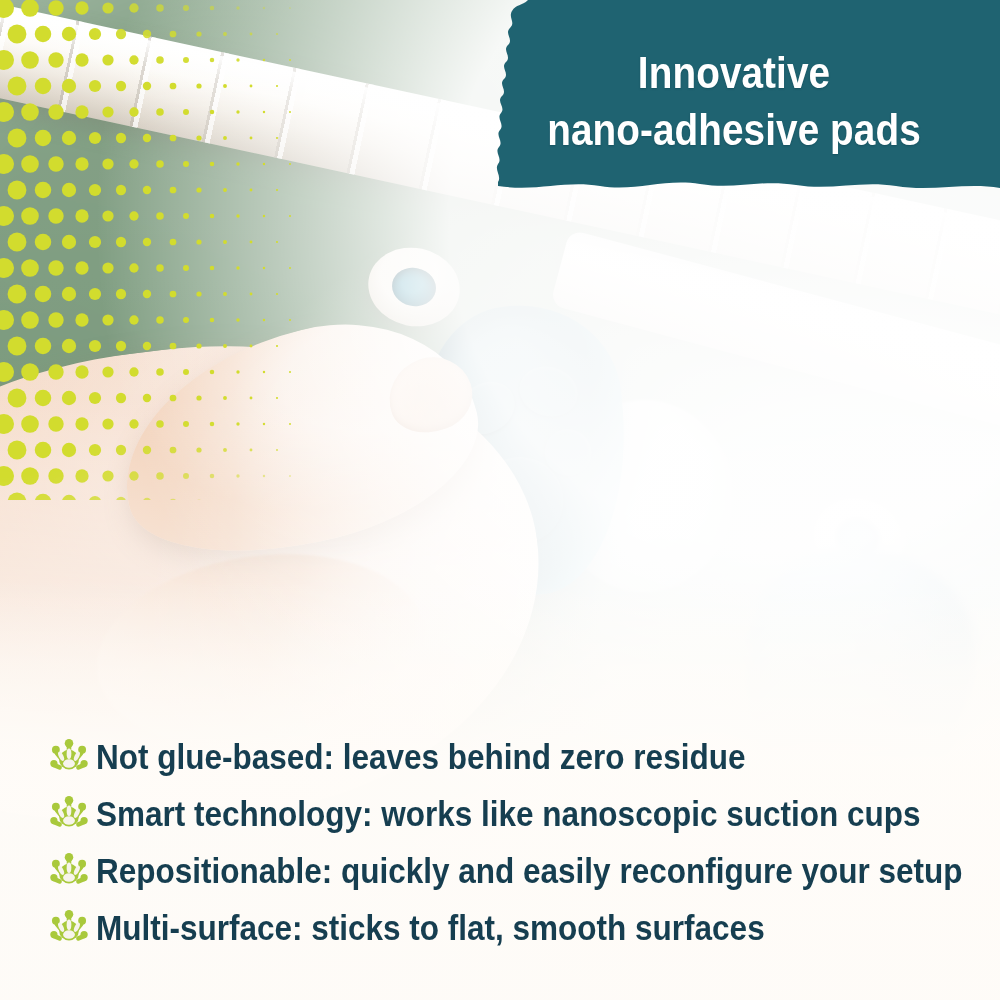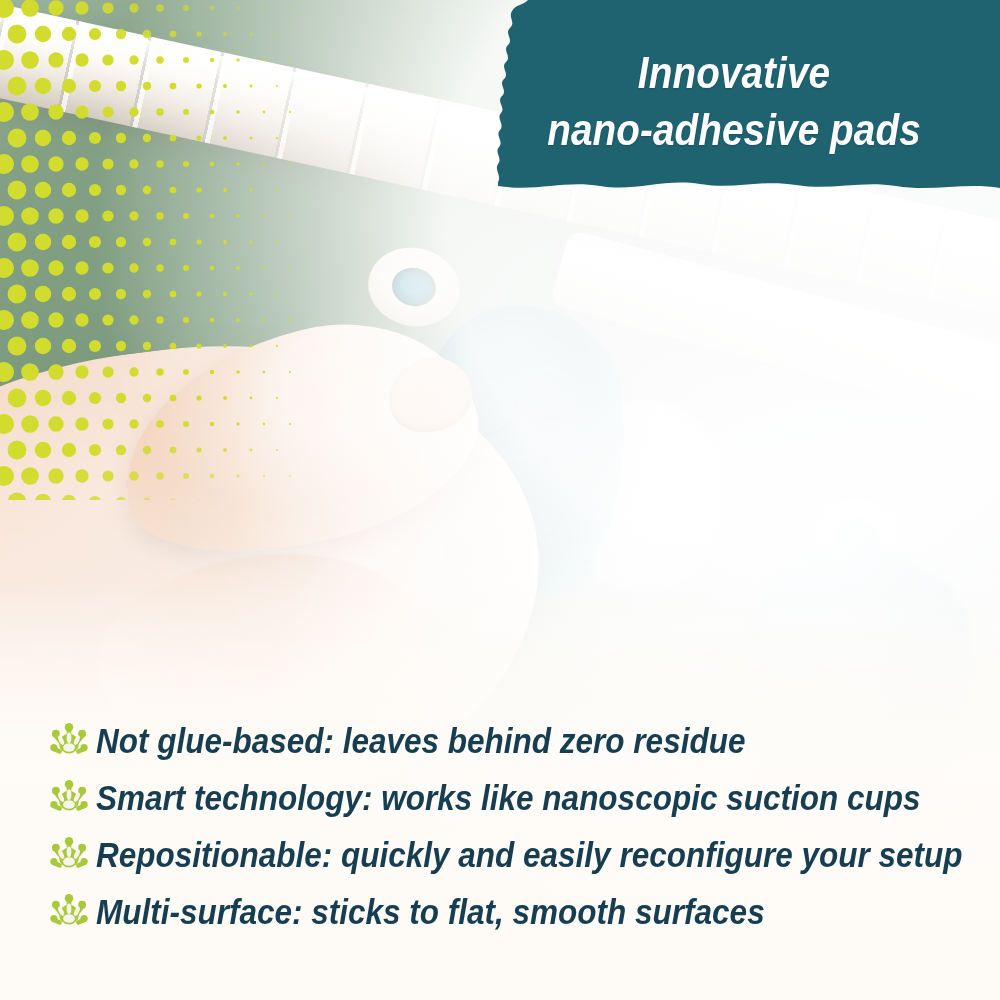--- a/index.html
+++ b/index.html
@@ -3,21 +3,20 @@
 <meta charset="utf-8">
 <style>
   html,body{margin:0;padding:0;background:#fff;}
   body{font-family:"Liberation Sans", sans-serif;}
 
   .stage{
     position:relative;
     width:1000px;height:1000px;
     overflow:hidden;
     background:#d946ef;
-    font-style:italic;
   }
 
   
   .photo{position:absolute;inset:0;overflow:hidden;}
 
   
   .bg-foliage{
     position:absolute;inset:-10%;
     background:
       radial-gradient(circle at 24% 34%, rgba(118,150,120,.95) 0 18%, rgba(118,150,120,0) 46%),
@@ -201,21 +200,21 @@
     line-height:57px;
     letter-spacing:.1px;
     transform:scaleX(.86);
     transform-origin:center top;
     text-shadow:0 1px 2px rgba(10,50,62,.35);
     padding:0 18px;
   }
 
   
   .bullets{
-    position:absolute;left:48px;bottom:60px;width:920px;
+    position:absolute;left:48px;bottom:44px;width:920px;
   }
   .bullet-row{
     display:flex;align-items:center;
     height:57px;
   }
   .bullet-icon{
     width:42px;height:42px;flex:0 0 42px;
     margin-right:6px;
     display:block;
   }

